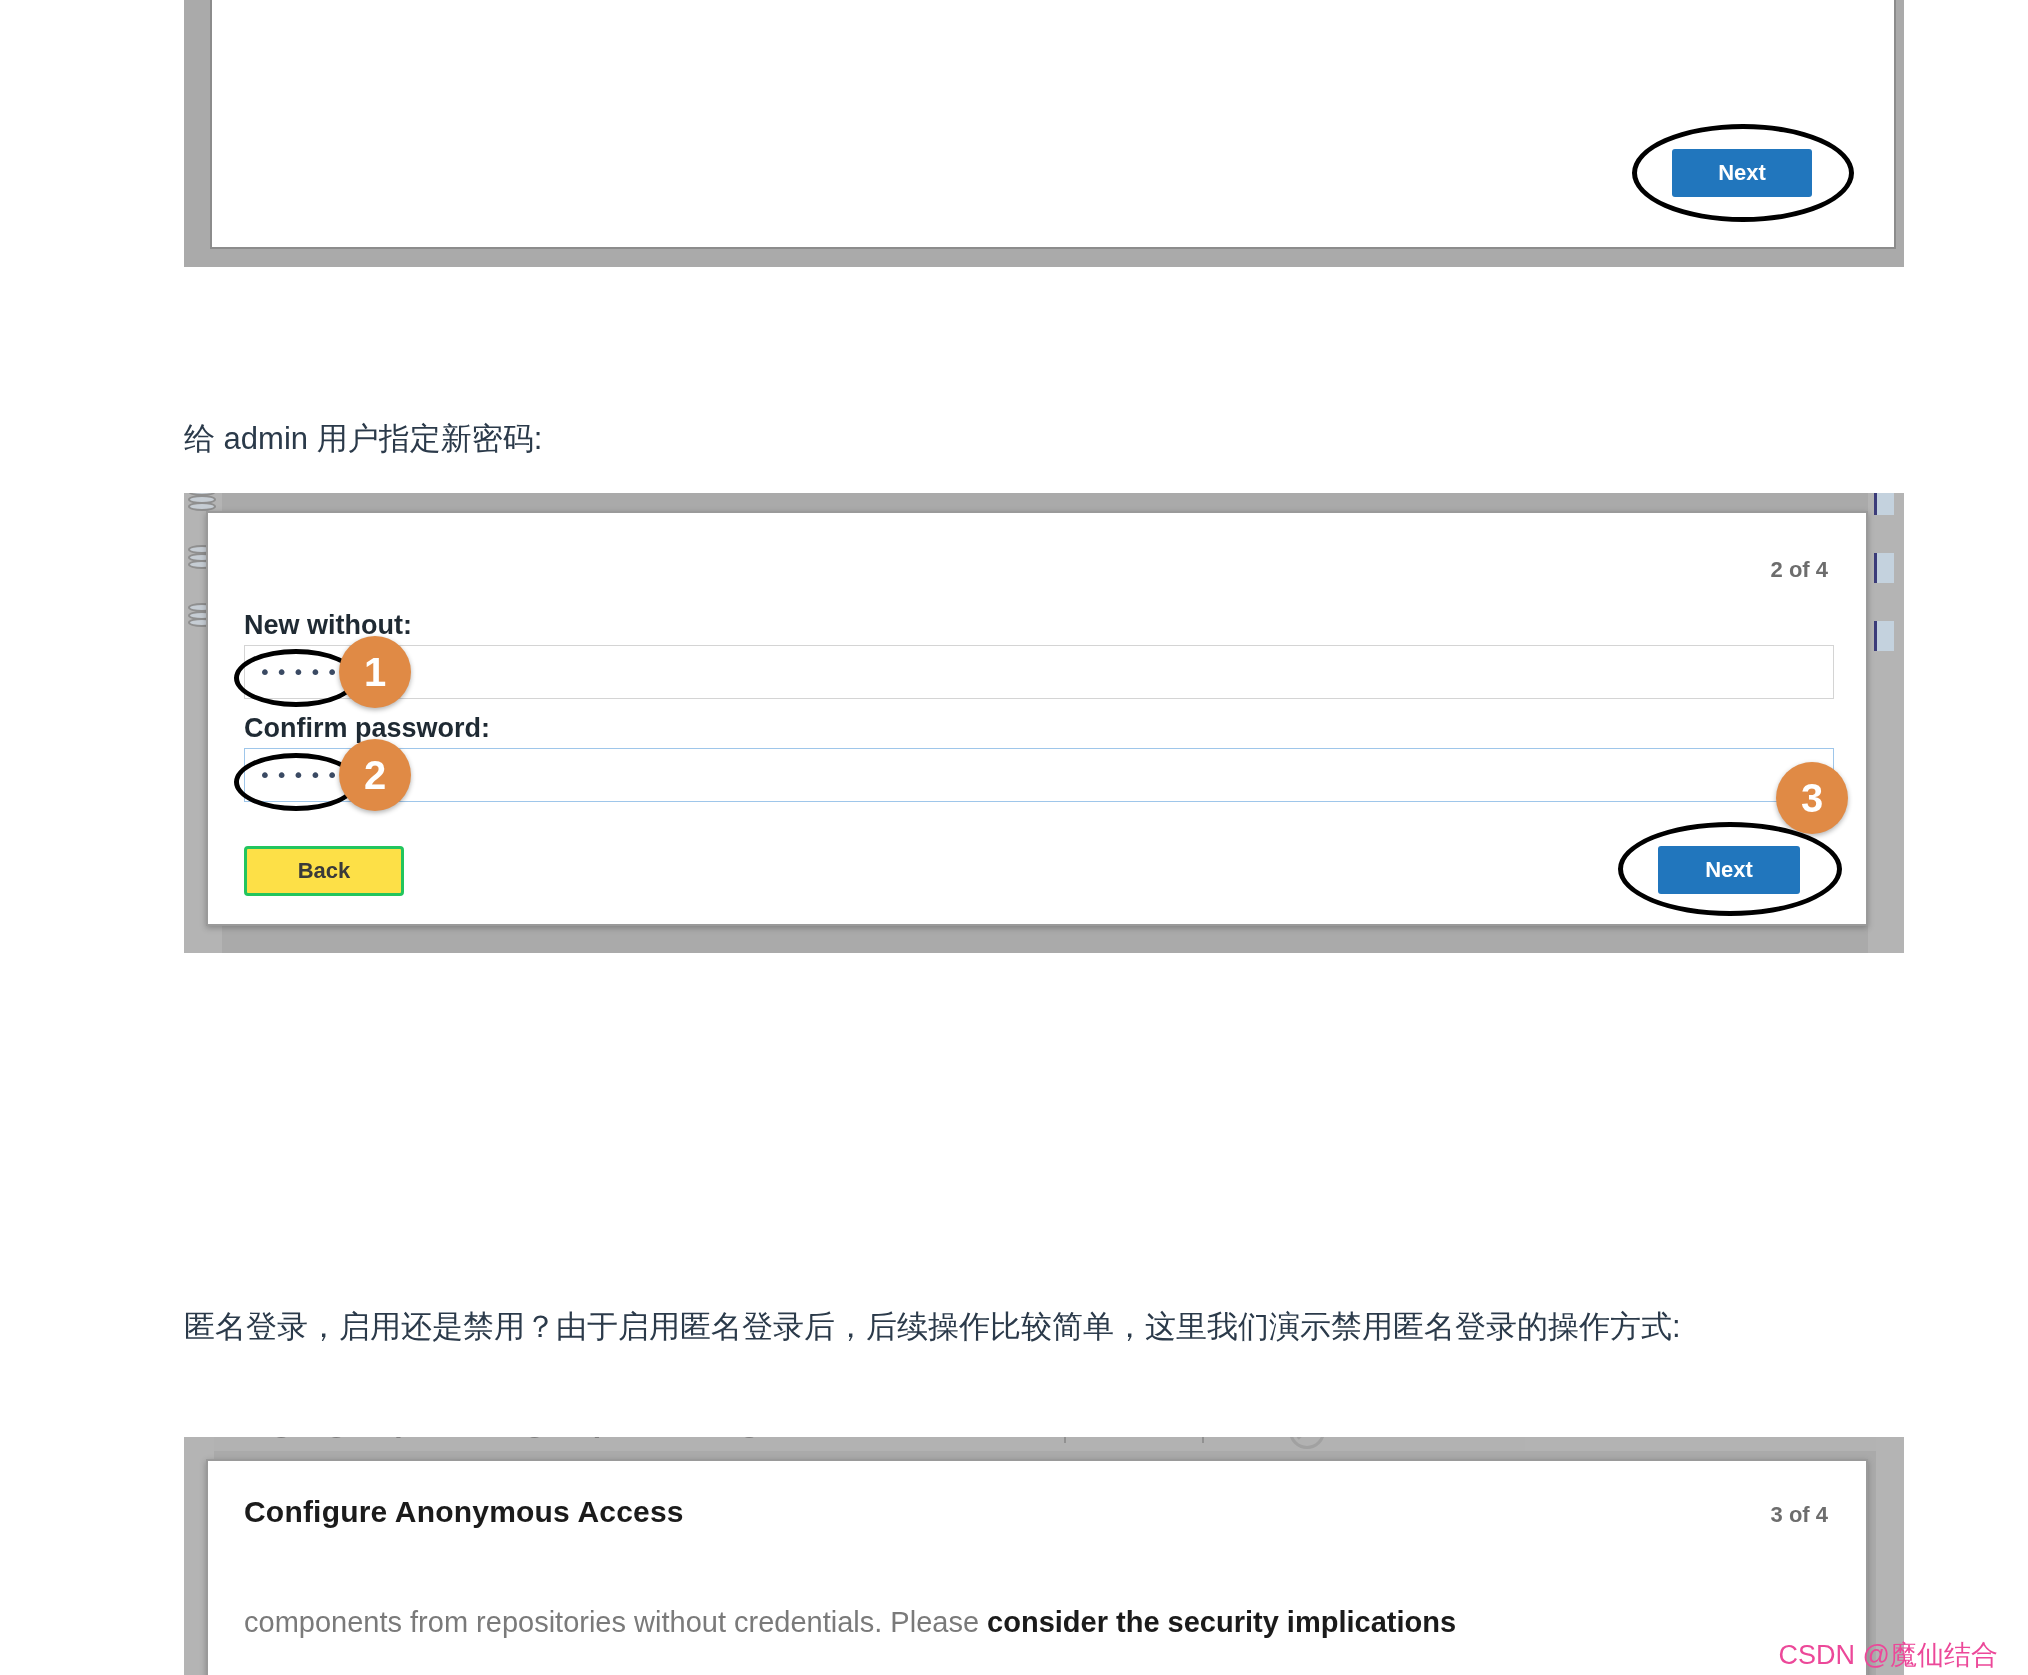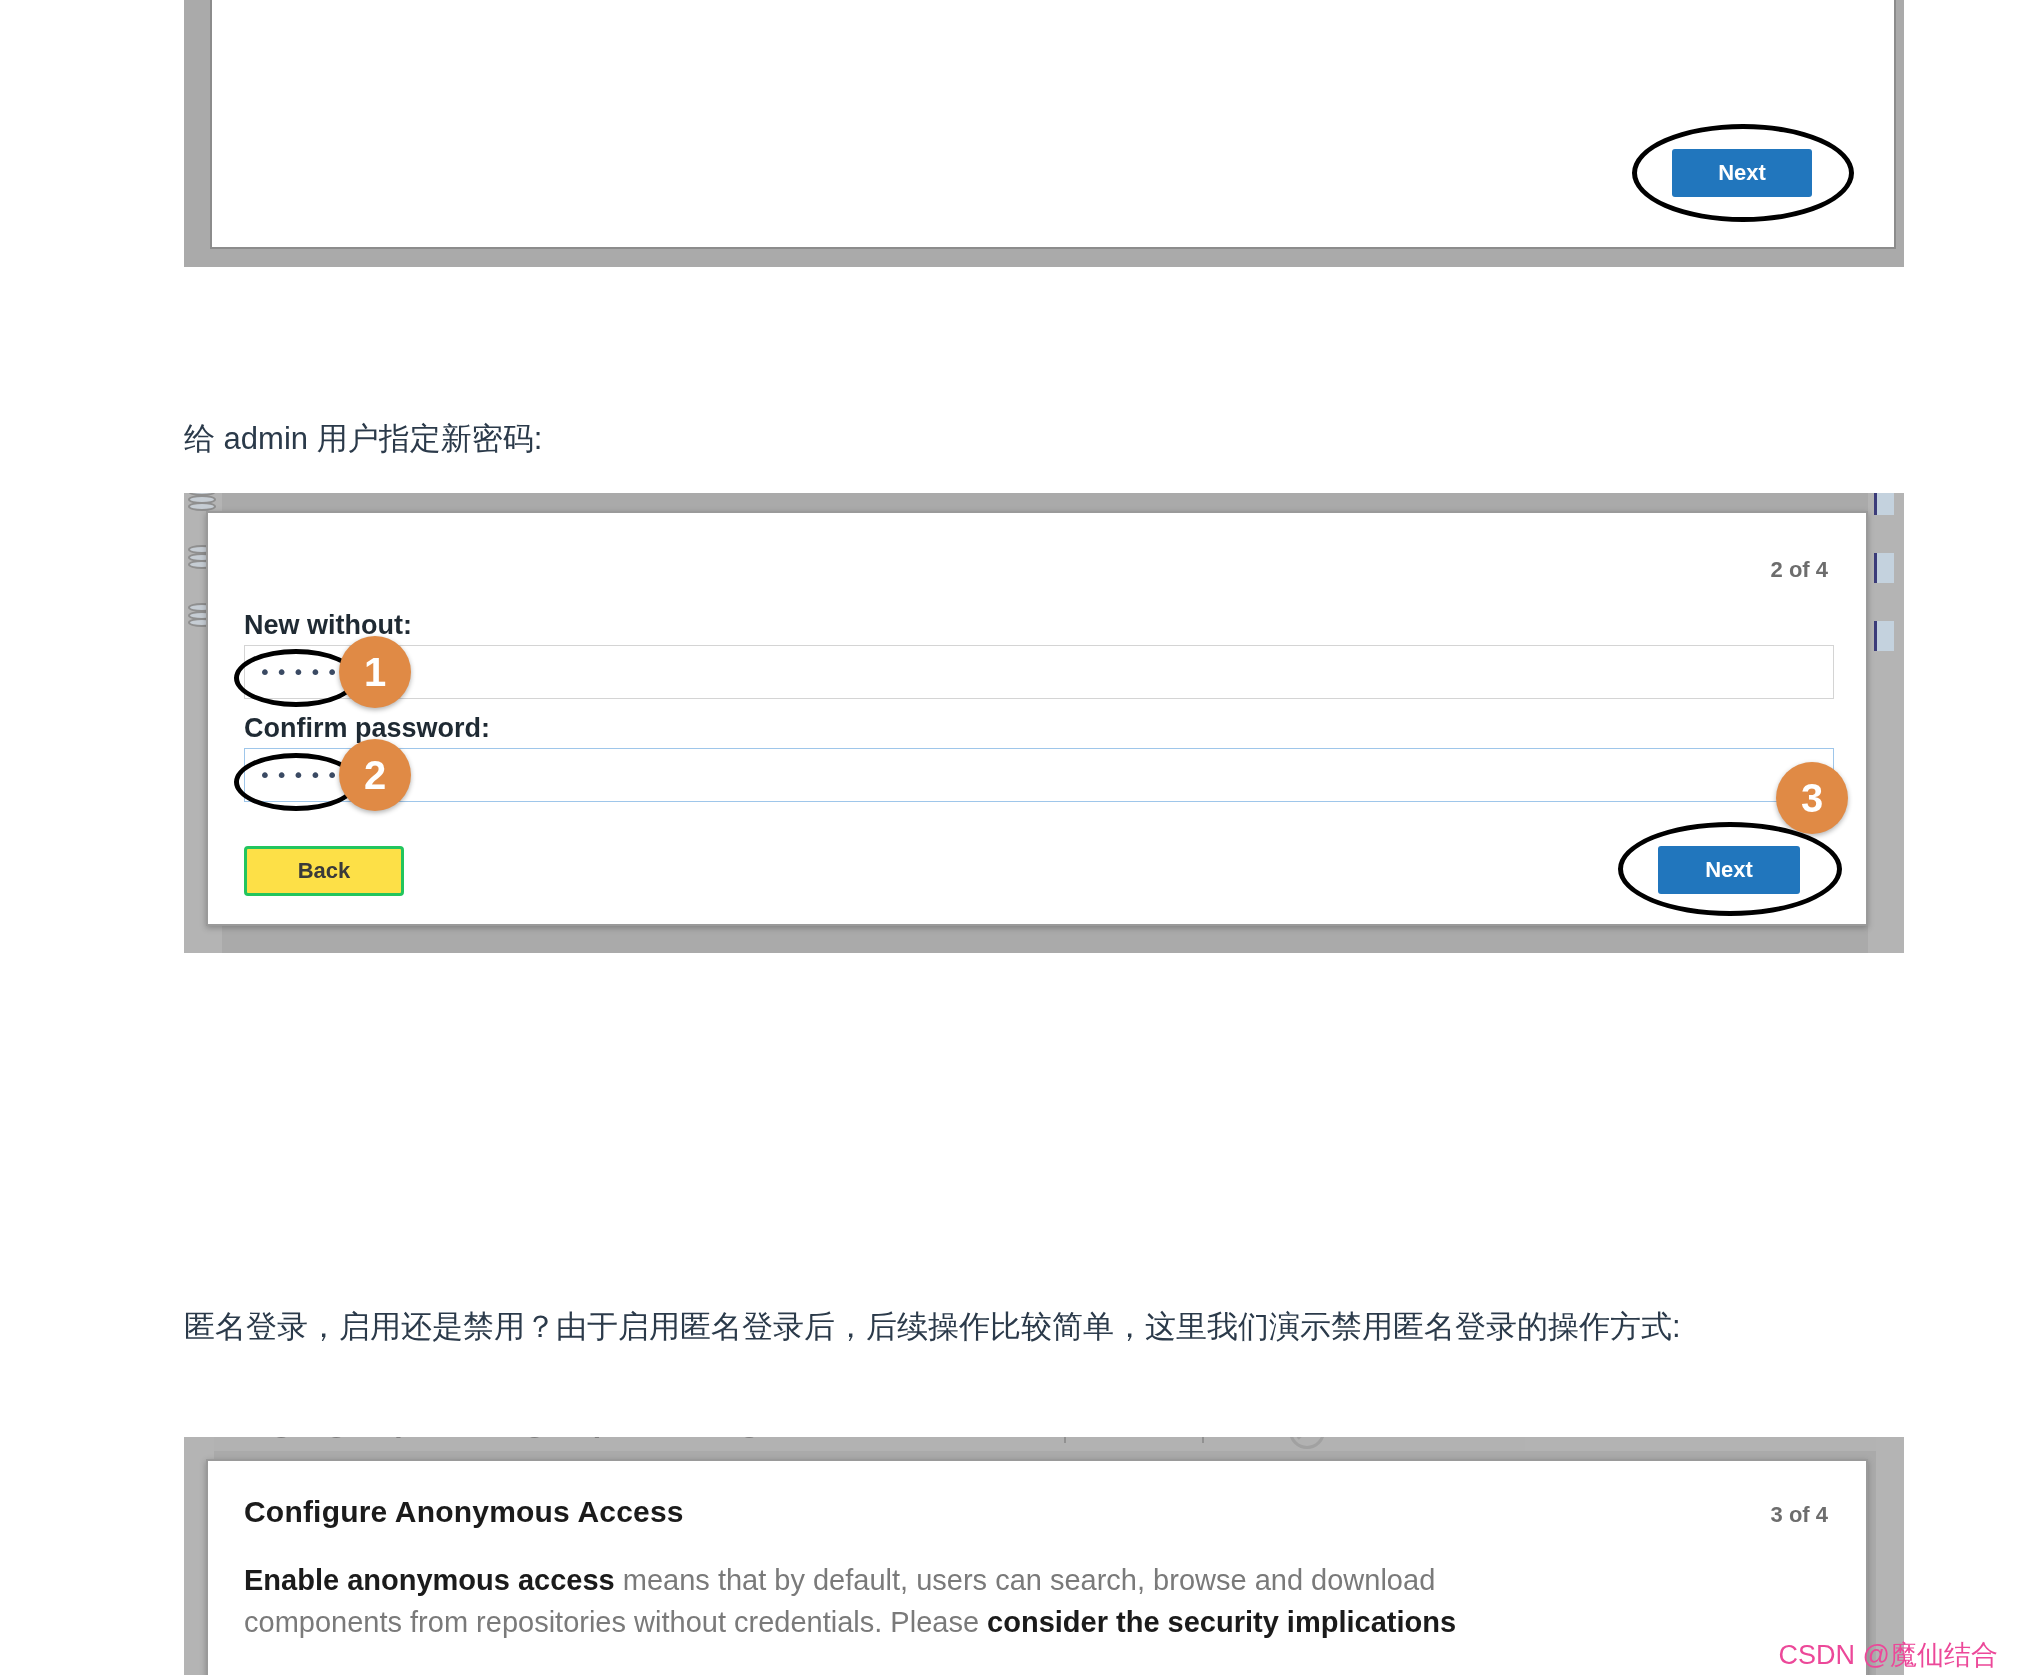--- a/index.html
+++ b/index.html
@@ -321,22 +321,19 @@
     <div class="bg-circle" style="left:1105px;"></div>
   </div>
 
   <div class="rail" style="left:0; top:0; width:30px;"></div>
   <div class="rrail" style="width:28px;"></div>
 
   <div class="modal" style="left:22px; top:22px; width:1662px; height:260px;">
     <div class="modal-title" style="left:36px; top:34px;">Configure Anonymous Access</div>
     <div class="modal-step" style="right:38px; top:41px;">3 of 4</div>
 
-    <div class="dlg-body" style="left:36px; top:98px; width:1580px;">
-      <b>Enable anonymous access</b><span> means that by default, users can search, browse and download</span>
-    </div>
     <div class="dlg-body" style="left:36px; top:140px; width:1580px;">
       <span>components from repositories without credentials. Please </span><b>consider the security implications</b>
     </div>
   </div>
 </div>
 
 <div class="watermark" style="right:30px; top:1637px;">CSDN @魔仙结合</div>
 
 </body></html>

